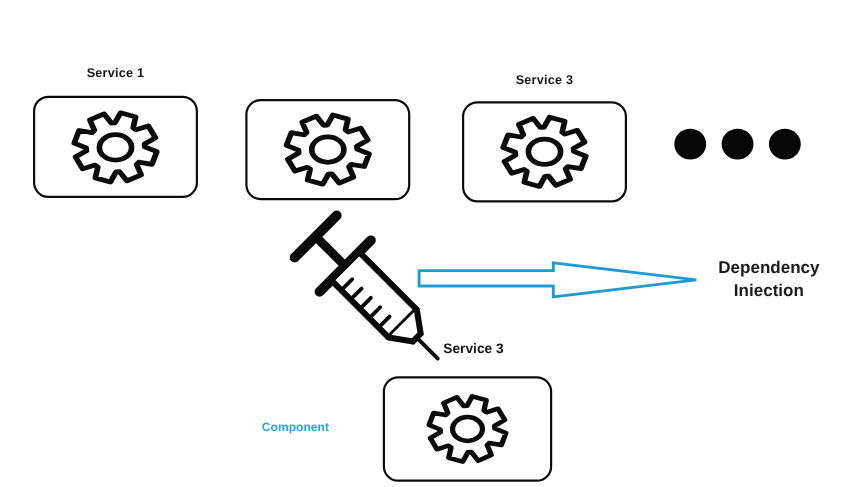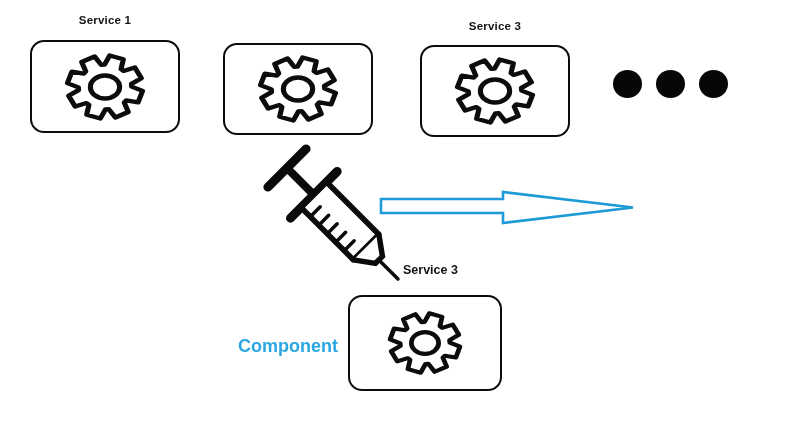--- a/index.html
+++ b/index.html
@@ -9,21 +9,21 @@
     --text-dark: #1c1c1c;
   }
   *{ margin:0; padding:0; box-sizing:border-box; }
   html,body{ width:788px; height:443px; }
   body{
     background:#ffffff;
     font-family:"Liberation Sans", sans-serif;
     color:var(--text-dark);
     overflow:hidden;
   }
-  .canvas{ position:relative; width:788px; height:397px; background:#fff; }
+  .canvas{ position:relative; width:788px; height:397px; background:#fff;margin-top:47px; }
 
   .svc-label{
     position:absolute;
     width:150px;
     text-align:center;
     font-size:11.5px;
     font-weight:600;
     letter-spacing:.2px;
     color:#151515;
     white-space:nowrap;
@@ -90,21 +90,21 @@
     left:403px; top:263px;
     font-size:12.5px;
     font-weight:600;
     color:#151515;
     white-space:nowrap;
   }
 
   .component-label{
     position:absolute;
     left:238px; top:336px;
-    font-size:18px;
+    font-size:11px;
     font-weight:700;
     color:var(--component-color);
     white-space:nowrap;
   }
 </style>
 </head>
 <body>
 
 <div class="canvas">
 
@@ -164,20 +164,24 @@
   </div>
 
   <div class="syringe-target-label">Service 3</div>
 
   <div class="arrow-wrap">
     <svg width="266" height="46" viewBox="0 0 266 46">
       <polygon class="arrow-poly" points="7,15 129,15 129,8 259,23.5 129,39 129,29 7,29"></polygon>
     </svg>
   </div>
 
+  <div class="dep-caption">
+    <div>Dependency</div>
+    <div>Iniection</div>
+  </div>
 
   <div class="component-label">Component</div>
 
   <div class="svc-box" style="left:348px; top:295px; width:154px; height:96px;">
     <svg class="gear-svg" width="80" height="68" viewBox="0 0 100 100" preserveAspectRatio="none">
       <path class="gear-body" transform="rotate(18 50 50)" d="M39.9,20.7 L41.6,6.8 L58.4,6.8 L60.1,20.7 L63.6,22.1 L74.6,13.5 L86.5,25.4 L77.9,36.4 L79.3,39.9 L93.2,41.6 L93.2,58.4 L79.3,60.1 L77.9,63.6 L86.5,74.6 L74.6,86.5 L63.6,77.9 L60.1,79.3 L58.4,93.2 L41.6,93.2 L39.9,79.3 L36.4,77.9 L25.4,86.5 L13.5,74.6 L22.1,63.6 L20.7,60.1 L6.8,58.4 L6.8,41.6 L20.7,39.9 L22.1,36.4 L13.5,25.4 L25.4,13.5 L36.4,22.1 Z"></path>
       <ellipse class="gear-hole" cx="50" cy="50" rx="17" ry="16"></ellipse>
     </svg>
   </div>
 

